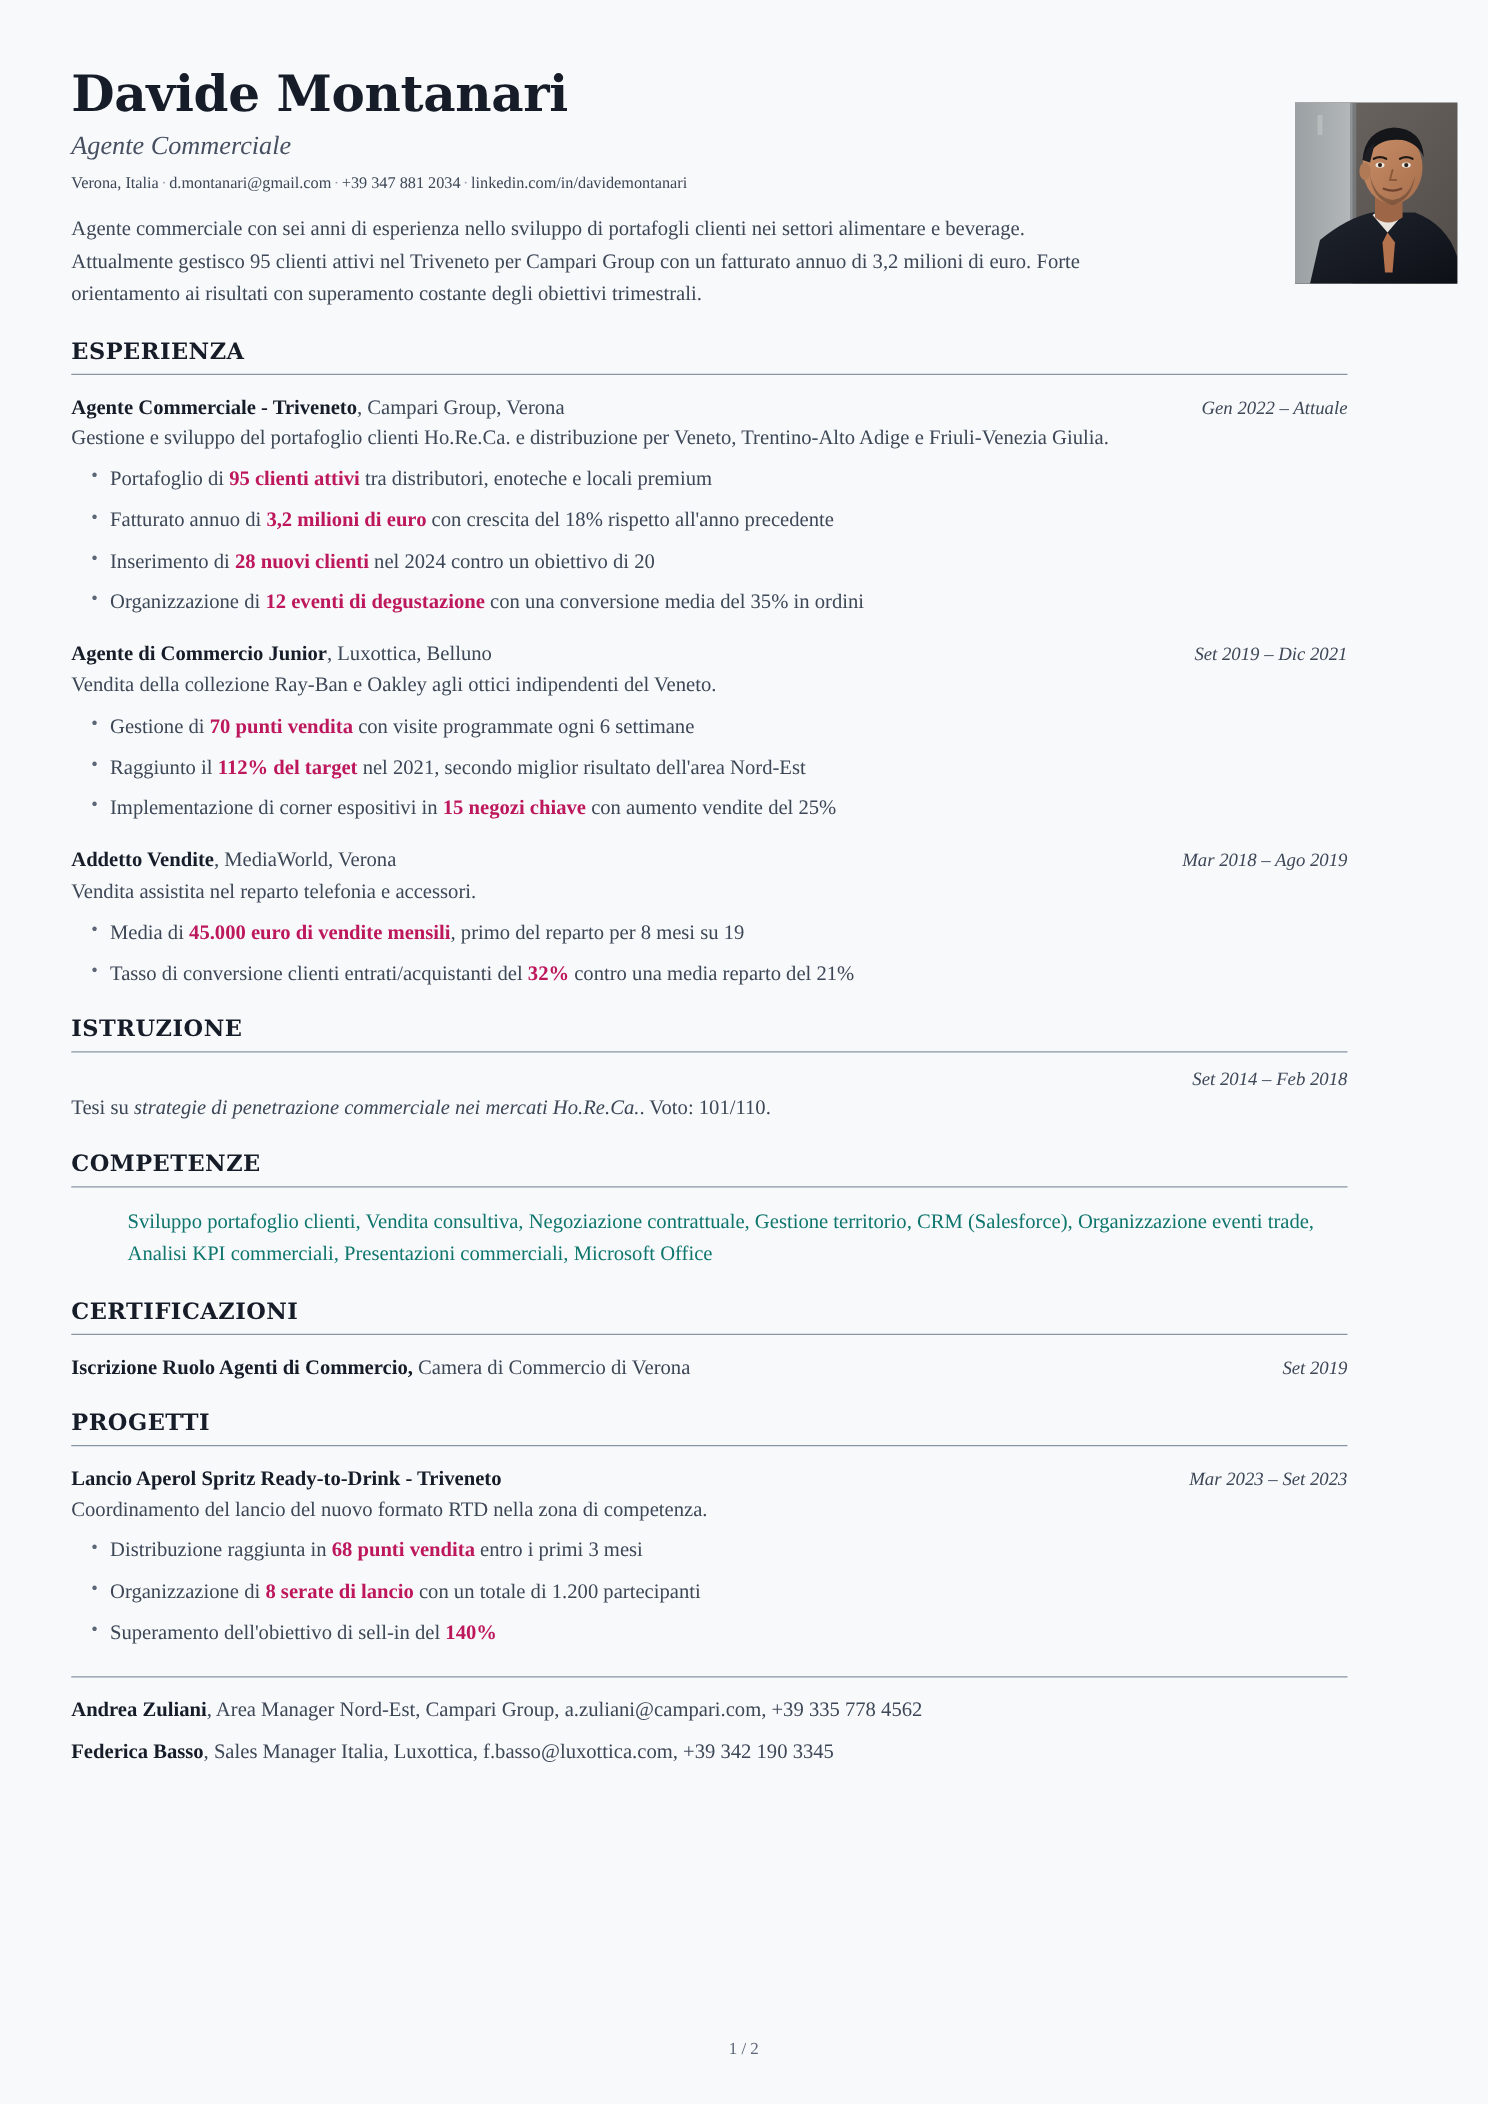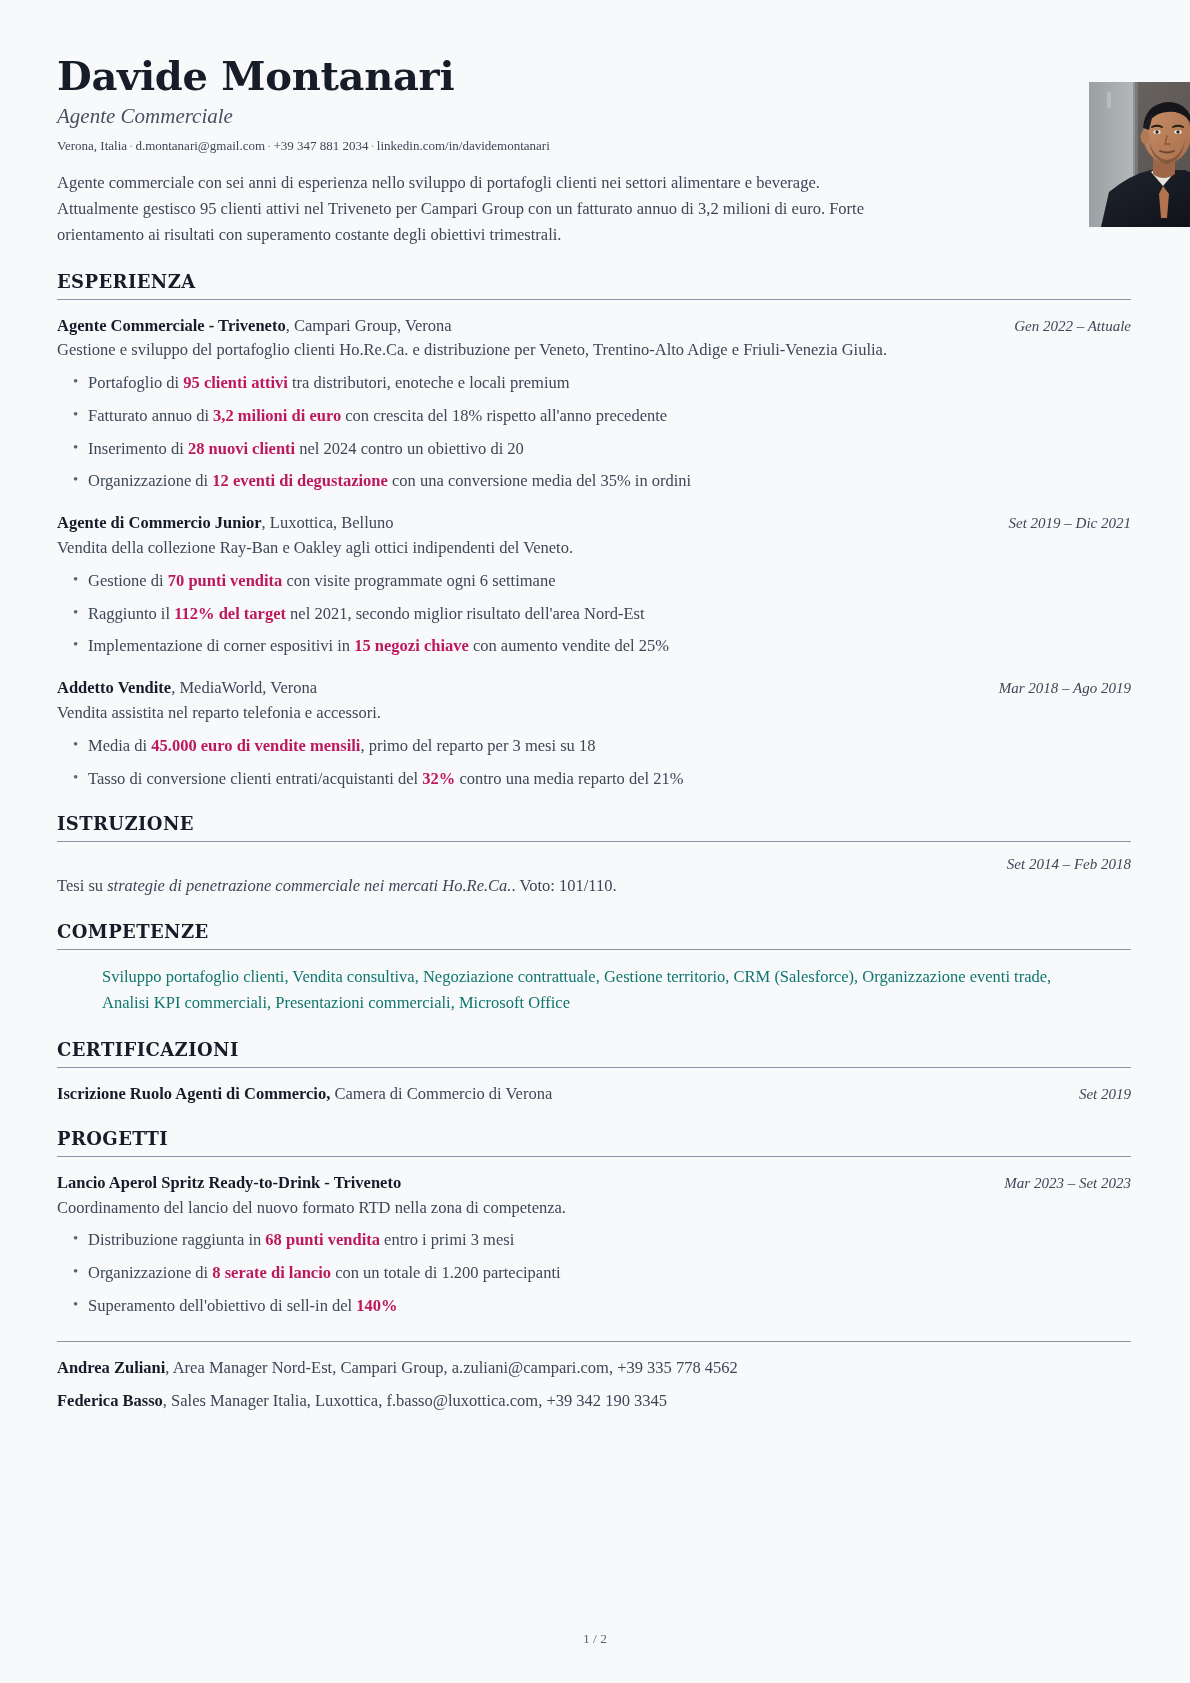--- a/index.html
+++ b/index.html
@@ -12,21 +12,21 @@
     background: #f7f9fb;
     font-family: "Liberation Serif", "DejaVu Serif", serif;
     color: #3d4756;
     overflow: hidden;
   }
   .page {
     position: relative;
     width: 1190px;
     height: 1683px;
     box-sizing: border-box;
-    padding: 52px 59px 0 57px;
+    padding: 52px 112px 0 57px;
   }
 
   
   .header {
     position: relative;
     padding-right: 150px;
   }
   .name {
     font-family: "DejaVu Serif", "Liberation Serif", serif;
     font-weight: 700;
@@ -284,21 +284,21 @@
 
     <div class="entry">
       <div class="entry-head">
         <div class="entry-title">
           <b>Addetto Vendite</b><span>, MediaWorld, Verona</span>
         </div>
         <div class="entry-date">Mar 2018 – Ago 2019</div>
       </div>
       <div class="entry-sub">Vendita assistita nel reparto telefonia e accessori.</div>
       <ul class="bullets">
-        <li><span>Media di </span><b>45.000 euro di vendite mensili</b><span>, primo del reparto per 3 mesi su 18</span></li>
+        <li><span>Media di </span><b>45.000 euro di vendite mensili</b><span>, primo del reparto per 8 mesi su 19</span></li>
         <li><span>Tasso di conversione clienti entrati/acquistanti del </span><b>32%</b><span> contro una media reparto del 21%</span></li>
       </ul>
     </div>
   </div>
 
   <div class="section">
     <div class="section-title">ISTRUZIONE</div>
     <div class="rule"></div>
     <div class="entry">
       <div class="entry-head">

